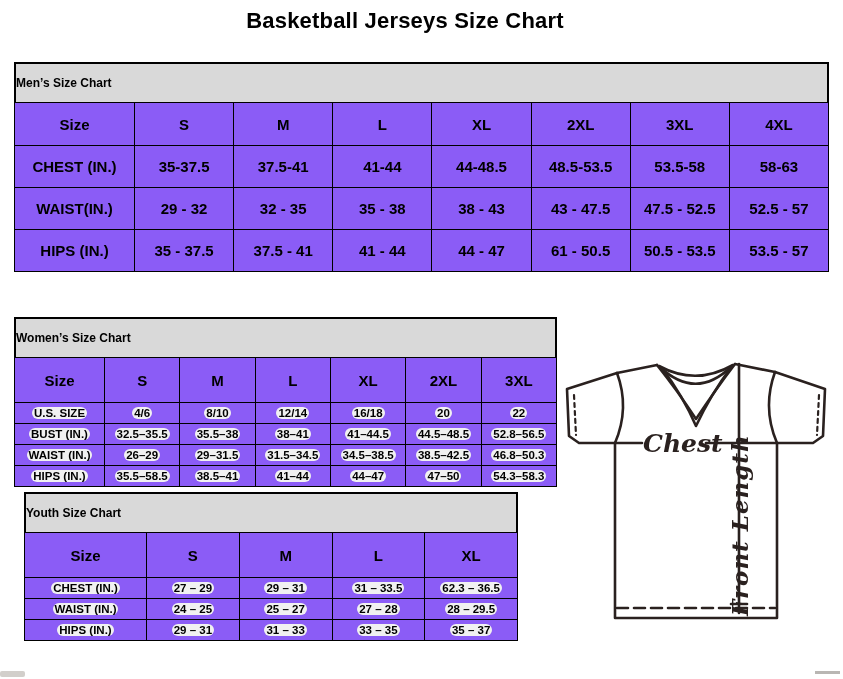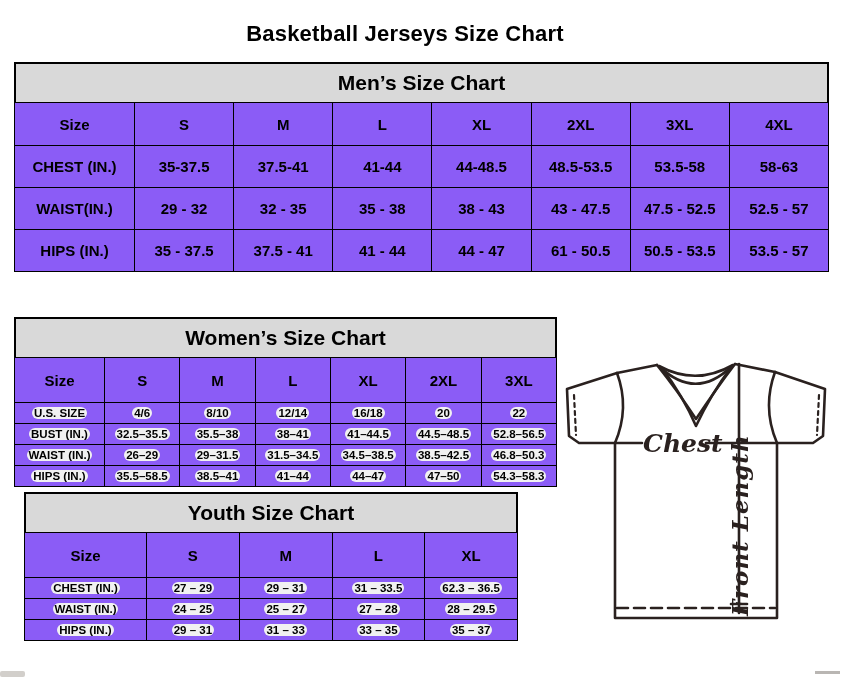--- a/index.html
+++ b/index.html
@@ -1,28 +1,28 @@
 <!DOCTYPE html>
 <html><head>
 <meta charset="utf-8">
 <style>
   html,body{margin:0;padding:0;}
   body{
     width:843px;height:679px;position:relative;overflow:hidden;
     background:#ffffff;font-family:"Liberation Sans",sans-serif;color:#000;
   }
   .page-title{
-    position:absolute;left:0;top:21px;width:810px;margin:0;
+    position:absolute;left:0;top:8px;width:810px;margin:0;
     text-align:center;font-size:22px;font-weight:700;letter-spacing:.2px;
   }
   .chart{position:absolute;}
   .chart-title{
     background:#d9d9d9;border:2px solid #000;border-bottom:none;
-    height:38px;line-height:38px;text-align:center;
-    font-weight:700;font-size:21px;
+    height:38px;line-height:38px;text-align:left;
+    font-weight:700;font-size:12px;
   }
   table{border-collapse:collapse;table-layout:fixed;width:100%;background:#8b5cf6;}
   th,td{border:1.5px solid #000;text-align:center;font-weight:700;padding:0;color:#000;}
   
   .mens .size-row th{height:42px;font-size:15px;}
   .mens tbody td{height:41px;font-size:15px;}
   
   .small .size-row th{height:44px;font-size:15px;}
   .small tbody td{height:20px;font-size:11.5px;}
   .small tbody td .hl{background:#f1f1f1;padding:0 2px;border-radius:6px;}

